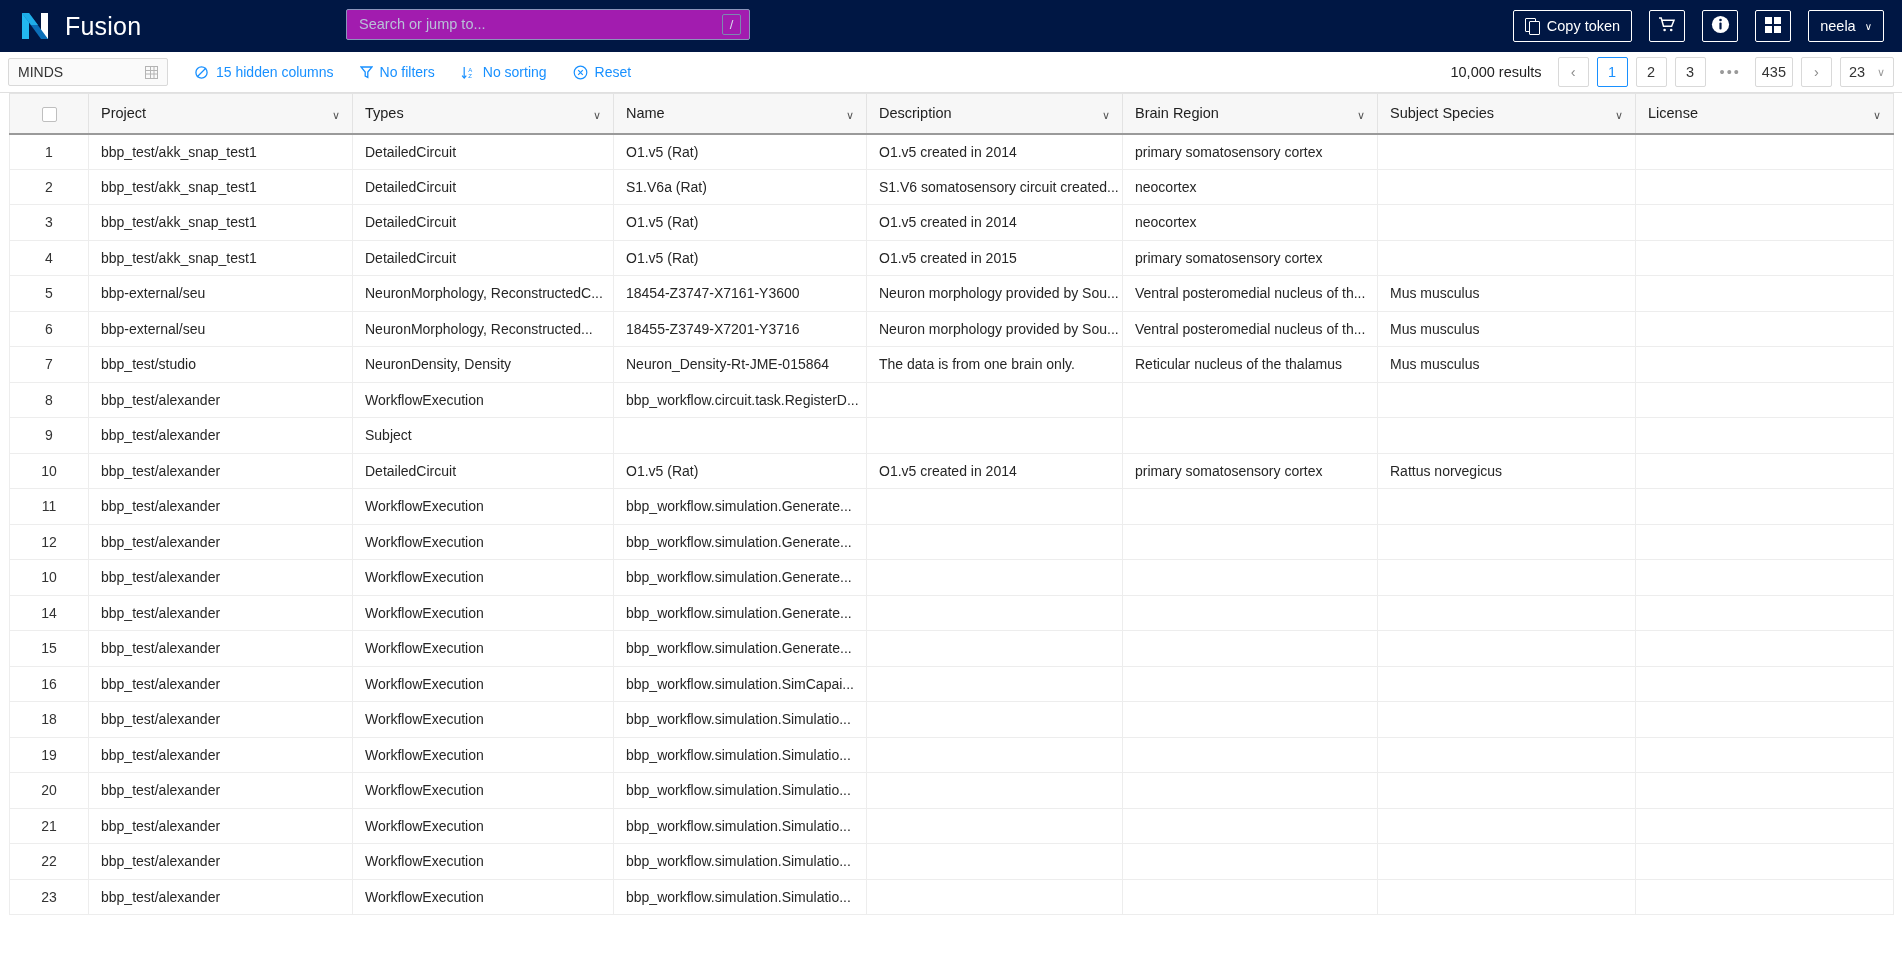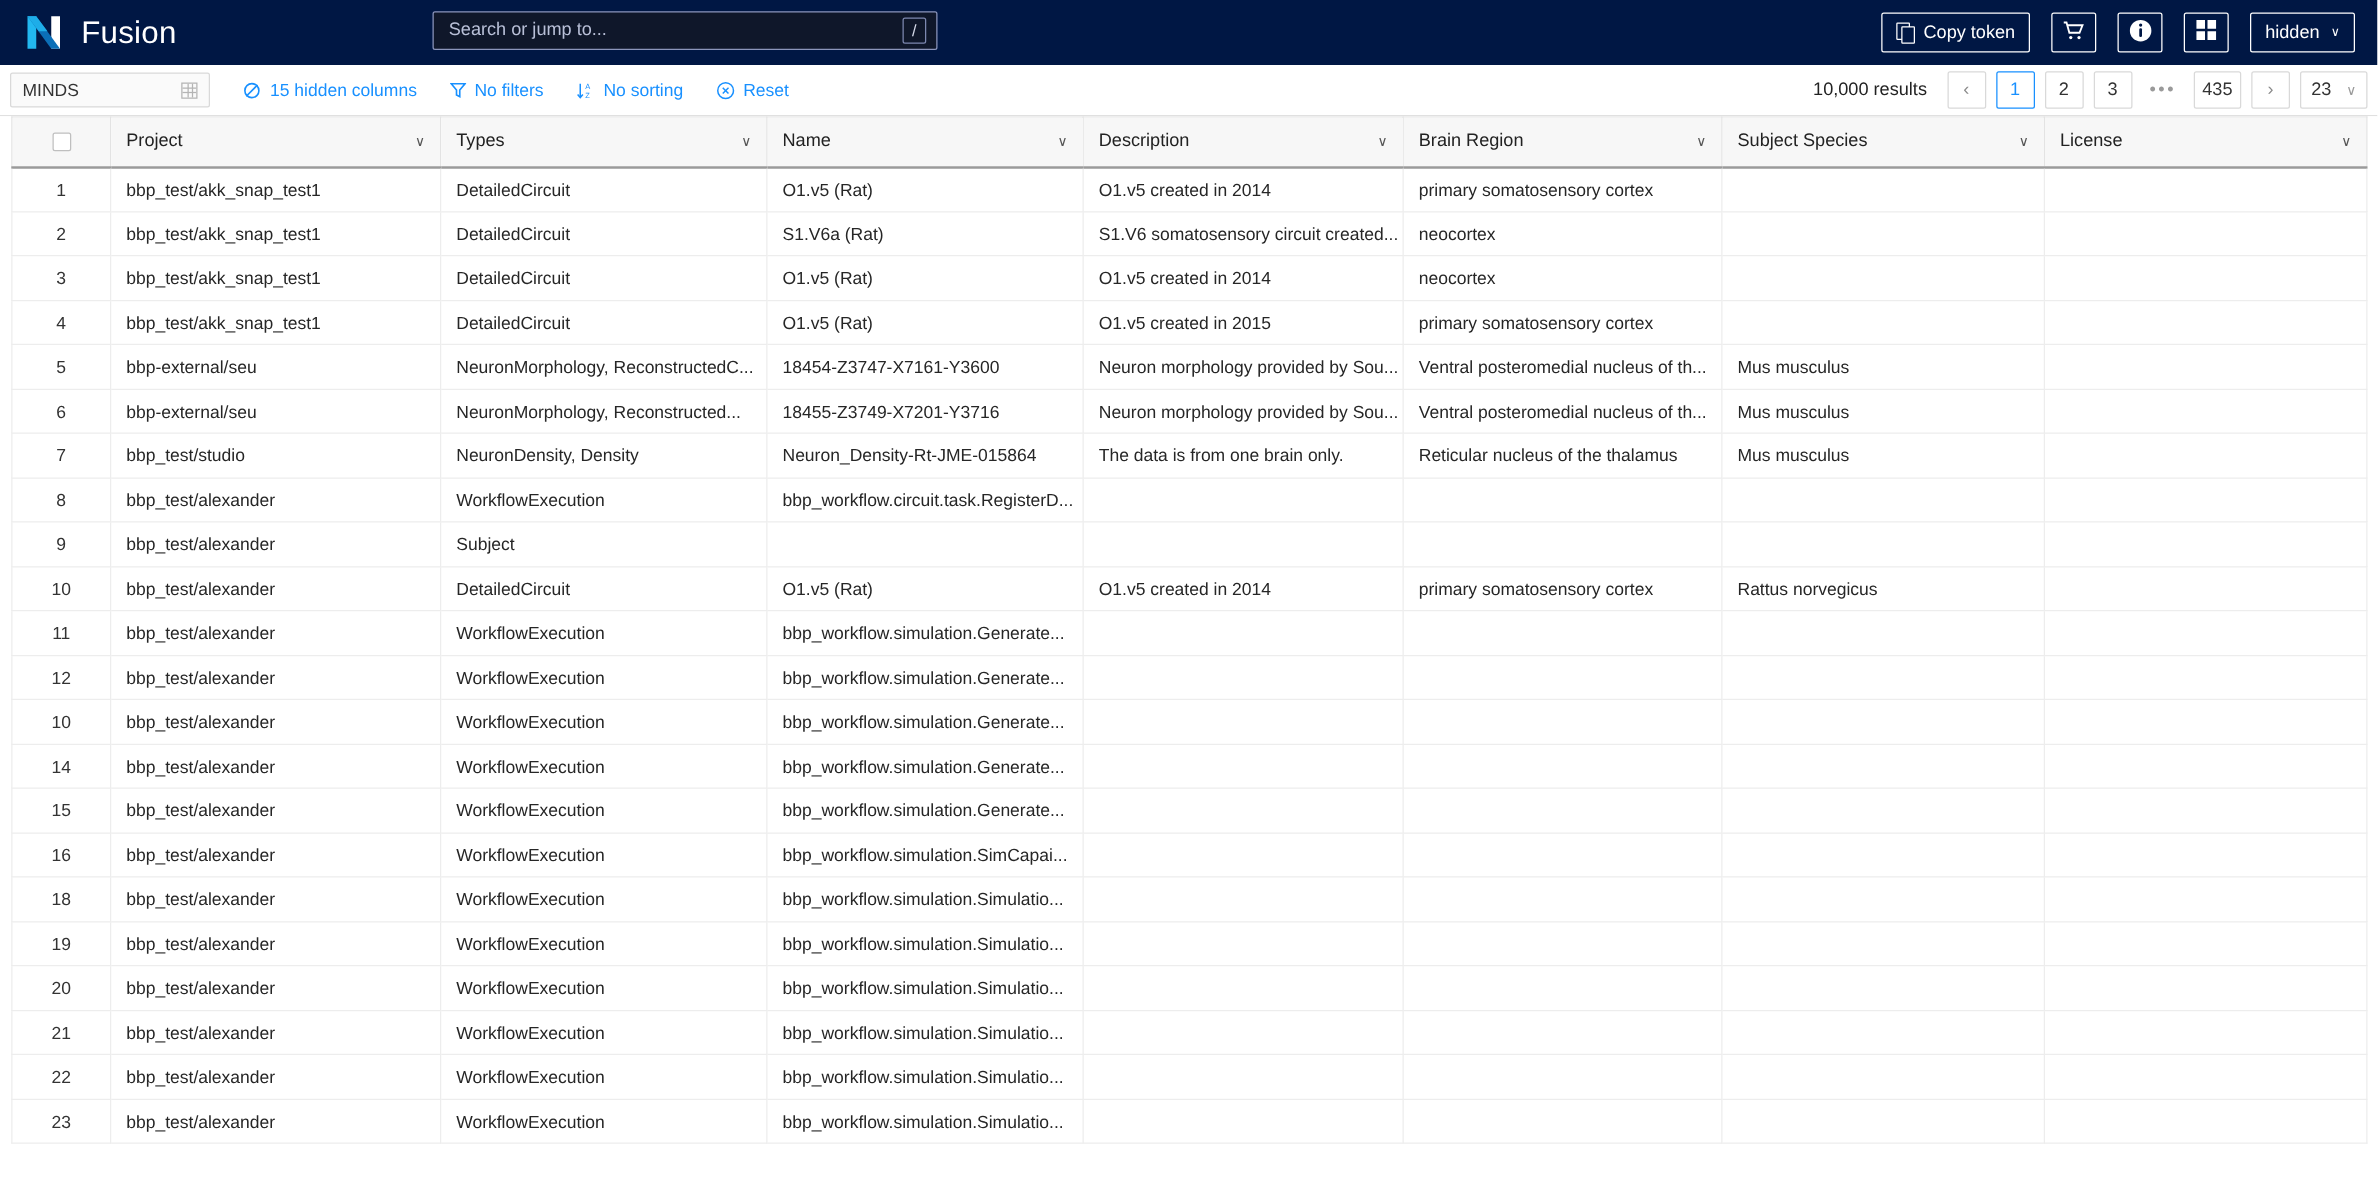--- a/index.html
+++ b/index.html
@@ -40,21 +40,21 @@
 
   .search-wrap {
     position: absolute;
     left: 346px;
     top: 9px;
     width: 404px;
     height: 31px;
   }
   .search-box {
     width: 100%; height: 100%;
-    background: #0f172a;
+    background: #a21caf;
     border: 1px solid #8b95bb;
     border-radius: 2px;
     display: flex;
     align-items: center;
     padding: 0 8px 0 12px;
   }
   .search-placeholder {
     color: #b9c0d8;
     font-size: 14.5px;
     flex: 1;
@@ -221,21 +221,21 @@
     font-size: 14.5px;
     color: #222;
     text-align: left;
     padding: 0 12px;
     position: relative;
     white-space: nowrap;
   }
   table.grid thead th.sel { padding: 0; text-align: center; }
   th .hdr {
     display: flex;
-    align-items: center;
+    align-items: flex-end;
     justify-content: space-between;
     gap: 6px;
   }
   th .chev {
     color: #555;
     font-size: 11px;
     line-height: 1;
     font-family: "DejaVu Sans", sans-serif;
     cursor: pointer;
   }
@@ -320,21 +320,21 @@
         <svg width="16" height="16" viewBox="0 0 16 16" fill="#fff">
           <rect x="0" y="0" width="7" height="7"></rect>
           <rect x="9" y="0" width="7" height="7"></rect>
           <rect x="0" y="9" width="7" height="7"></rect>
           <rect x="9" y="9" width="7" height="7"></rect>
         </svg>
       </span>
     </button>
 
     <button class="hbtn">
-      <span>hidden</span>
+      <span>neela</span>
       <span class="caret">∨</span>
     </button>
 
   </div>
 </div>
 
 <div class="toolbar">
 
   <div class="minds-select">
     <span class="lbl">MINDS</span>

